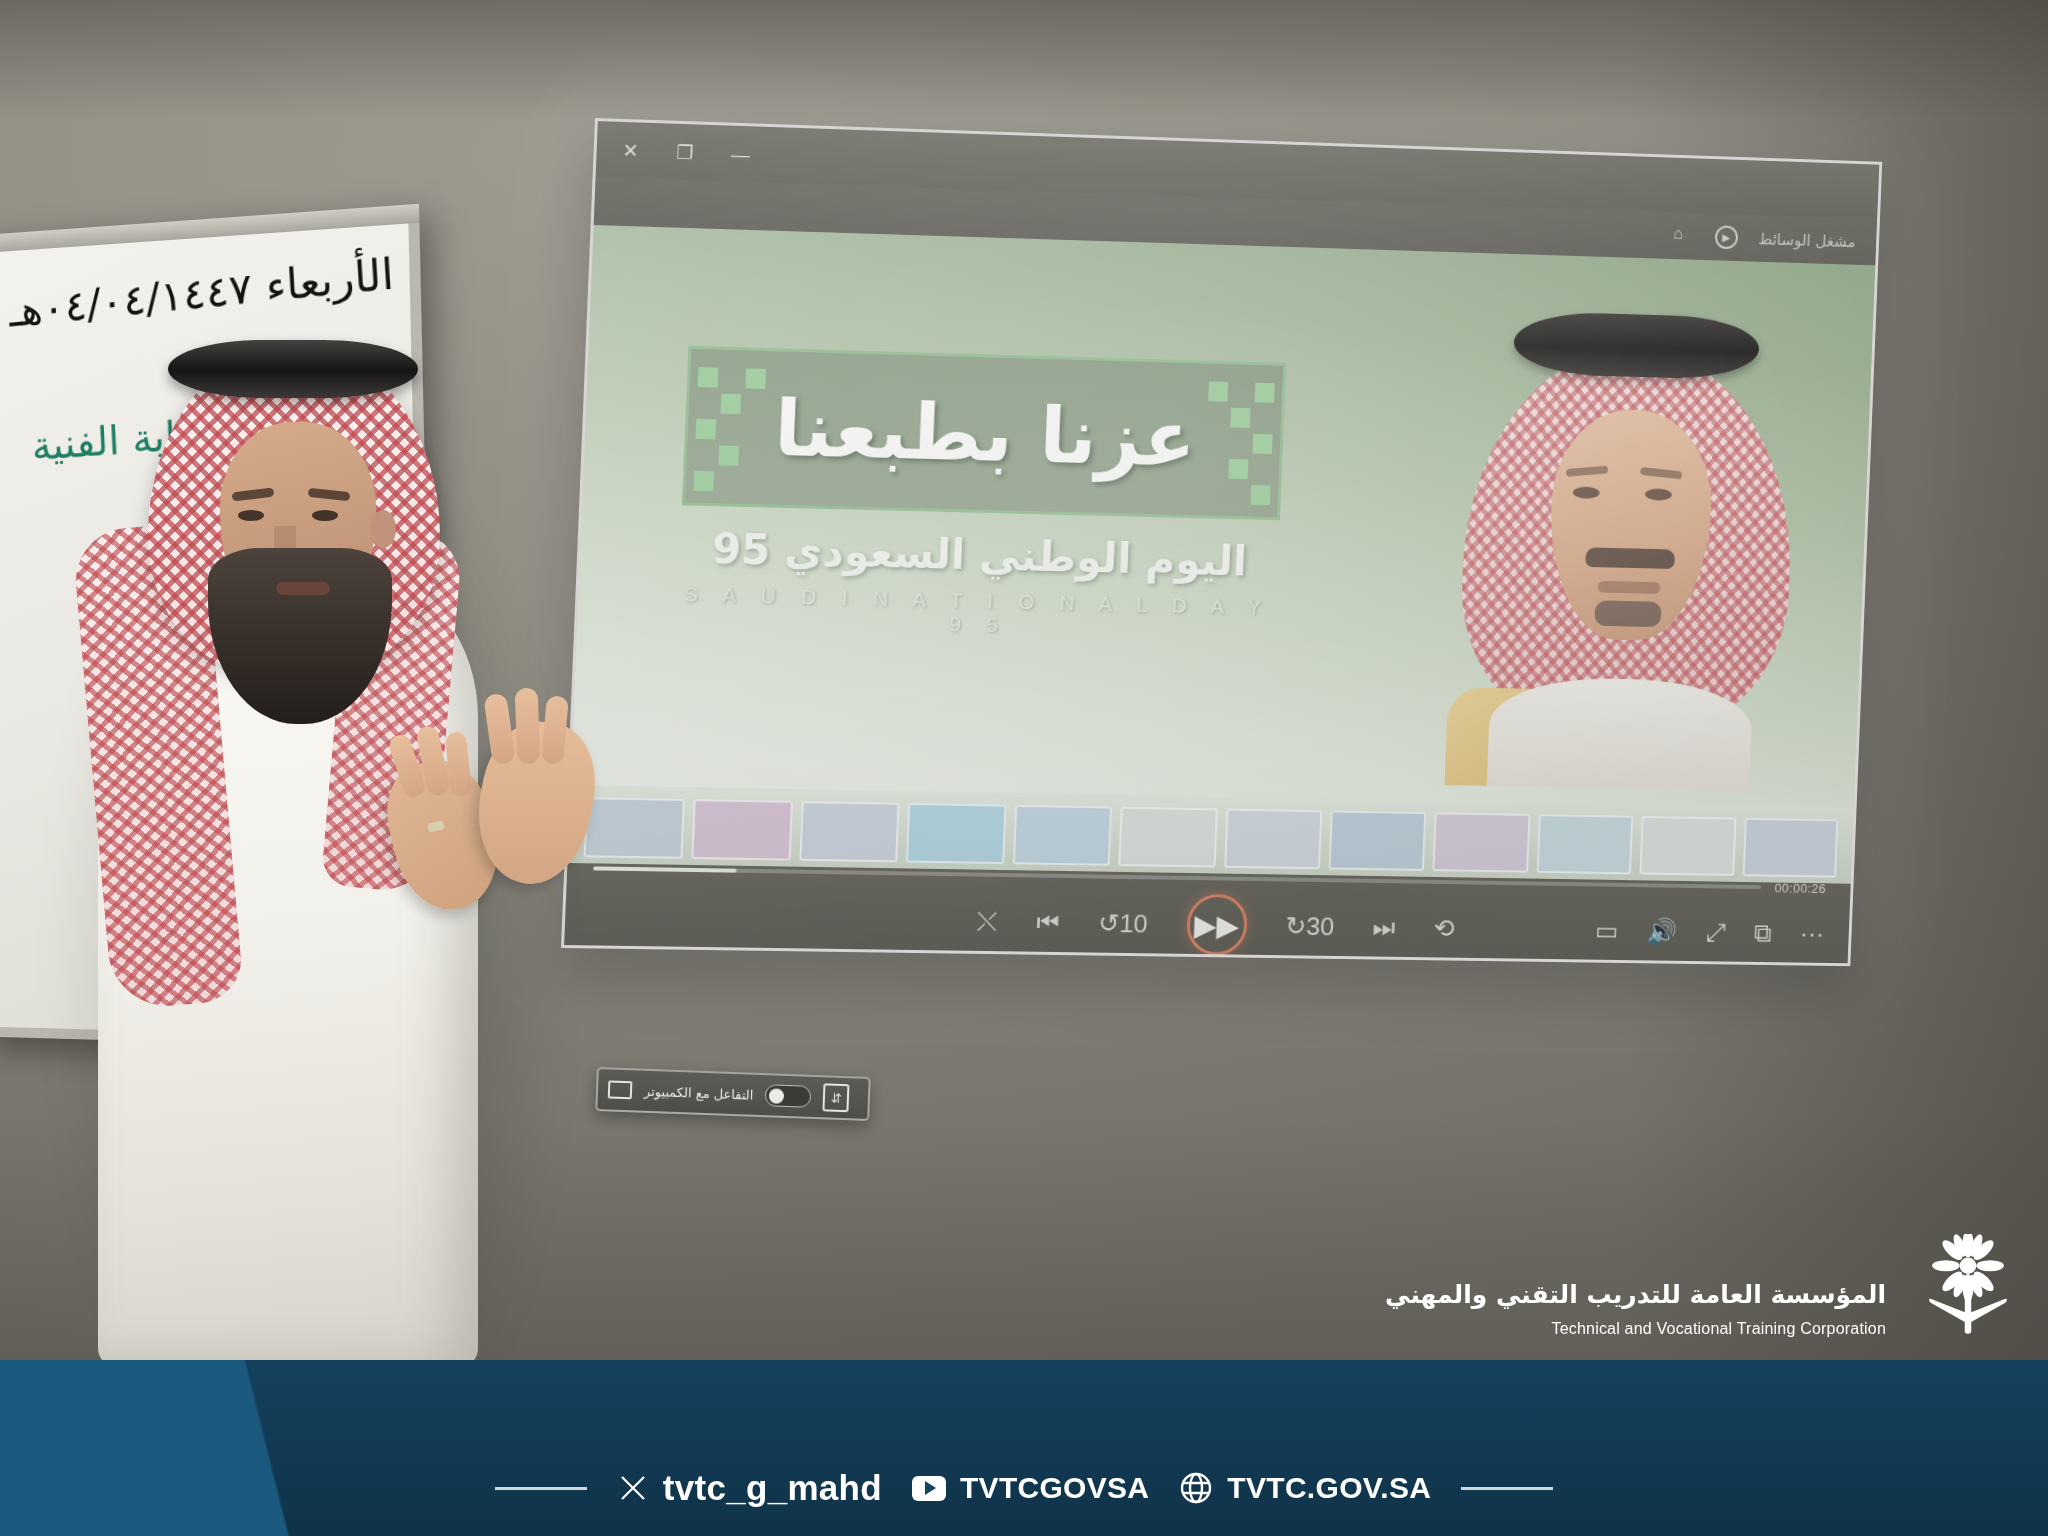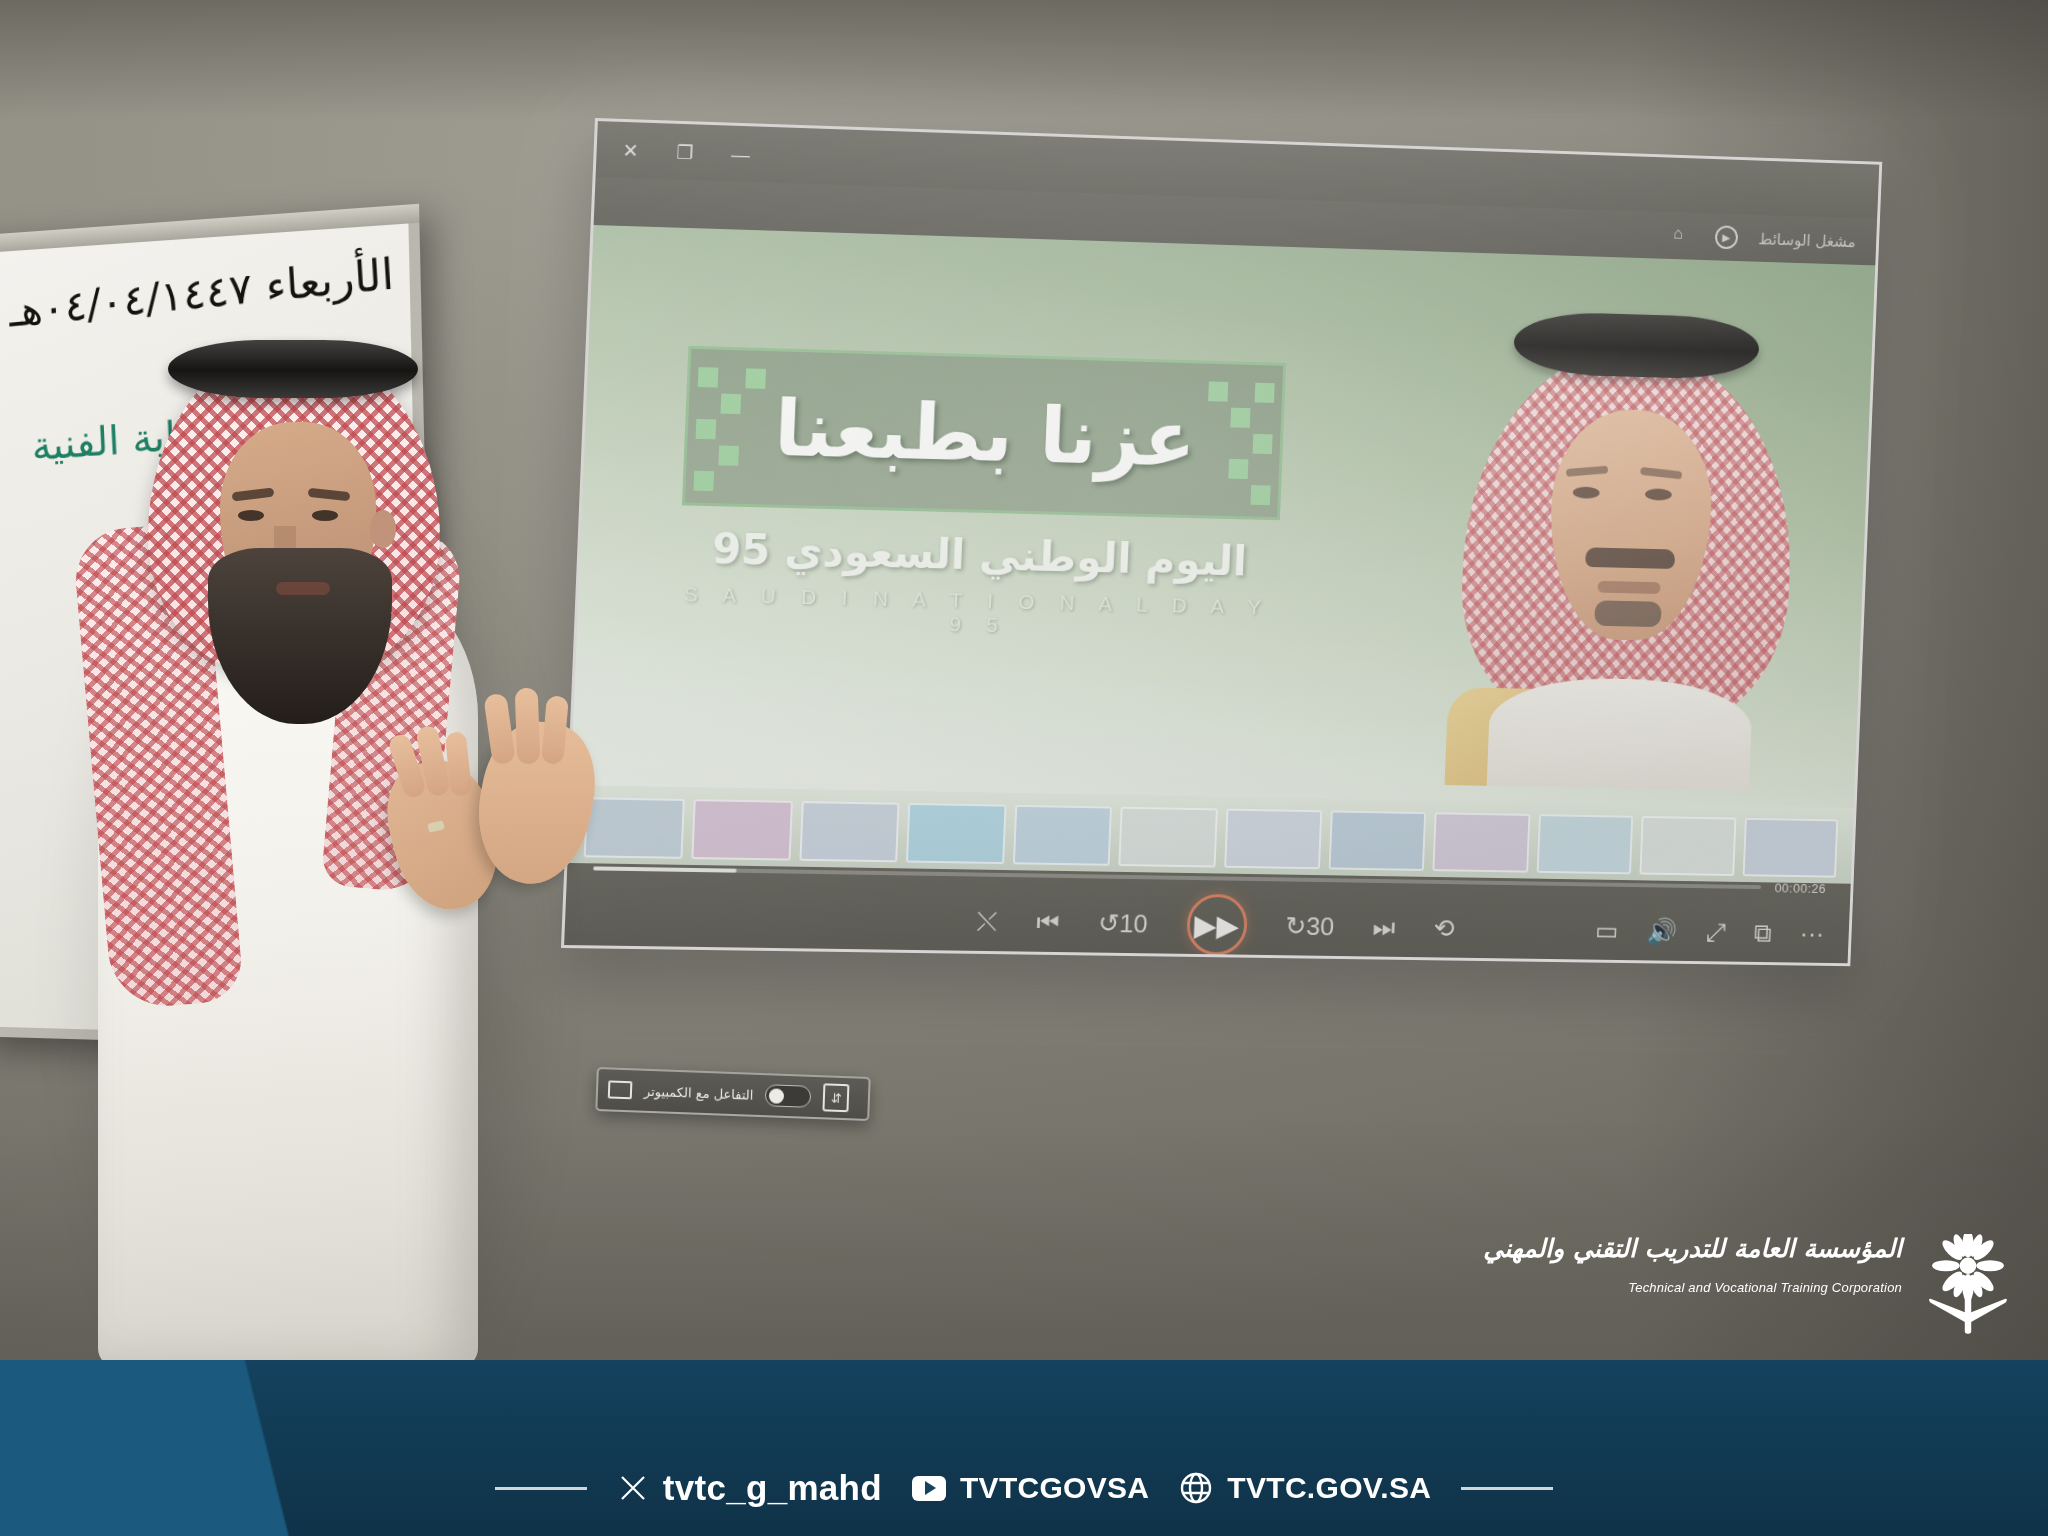--- a/index.html
+++ b/index.html
@@ -326,26 +326,26 @@
   .footer-band {
     position:absolute; left:0; bottom:0; width:100%; height:176px;
     background:linear-gradient(180deg,#14425f 0%, #123b55 40%, #0f3348 100%);
   }
   .footer-diag {
     position:absolute; left:0; bottom:0; width:640px; height:176px;
     background:linear-gradient(76deg, #1b5a7e 0 42%, rgba(27,90,126,0) 42.4%);
   }
   .brand {
     position:absolute; right:34px; top:-126px;
-    display:flex; align-items:flex-start; gap:20px;font-style:italic;
+    display:flex; align-items:flex-end; gap:36px;
   }
   .brand-txt { text-align:right; color:#ffffff; }
   .brand-ar { font-size:25px; font-weight:700; direction:rtl;
     font-family:"DejaVu Sans", sans-serif; letter-spacing:.5px; }
-  .brand-en { font-size:13px; margin-top:17px; letter-spacing:.2px; }
+  .brand-en { font-size:16px; margin-top:11px; letter-spacing:.2px; }
   .brand-mark { width:92px; height:104px; }
 
   .social {
     position:absolute; left:0; right:0; bottom:28px;
     display:flex; align-items:center; justify-content:center; gap:30px;
   }
   .rule { width:92px; height:3px; background:rgba(255,255,255,.80); }
   .s-item { display:flex; align-items:center; gap:14px; color:#fff; }
   .s-label { font-size:35px; font-weight:700; letter-spacing:.3px; }
   .s-label.small { font-size:30px; }

